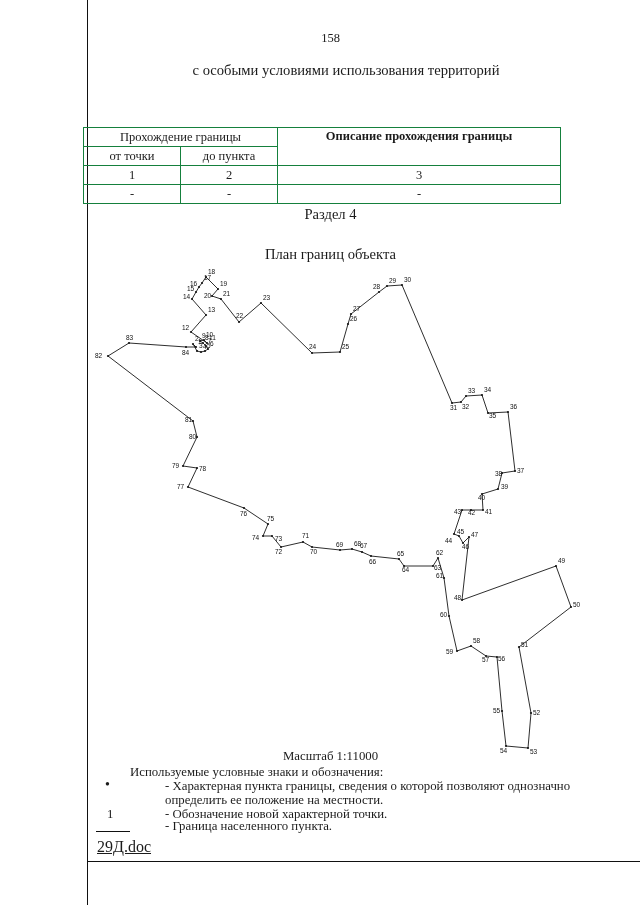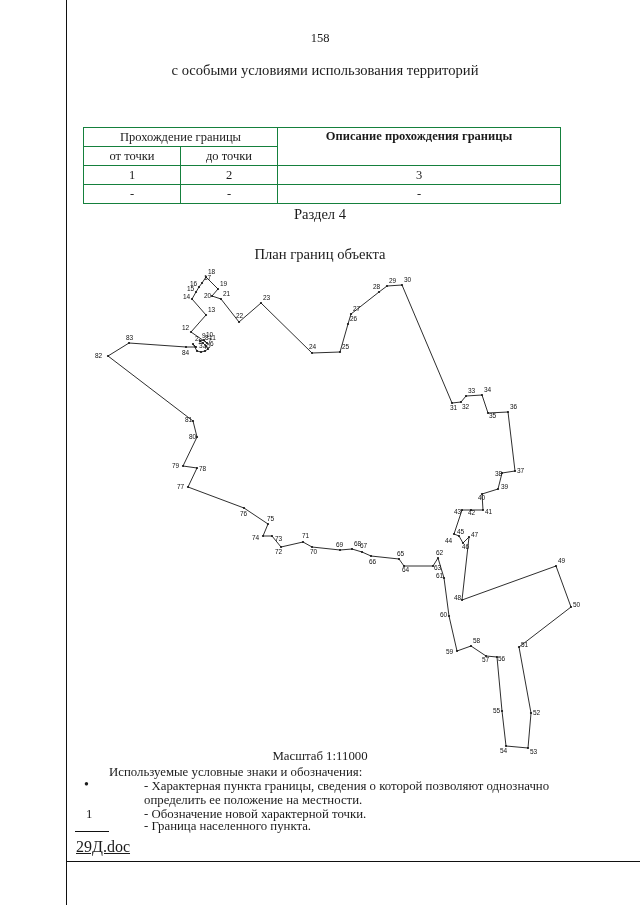--- a/index.html
+++ b/index.html
@@ -1,21 +1,21 @@
 <!DOCTYPE html>
 <html><head>
 <meta charset="utf-8">
 <style>
   html,body{margin:0;padding:0;}
   body{
     width:640px;height:905px;position:relative;overflow:hidden;
     background:#ffffff;color:#1b1b1b;
     font-family:"Liberation Serif", serif;
   }
-  .abs{position:absolute;}
+  .abs{position:absolute;margin-left:21px;}
   .center{left:0;right:0;text-align:center;}
   .page-border-left{left:66px;top:0;width:1px;height:905px;background:#111;}
   .page-border-bottom{left:66px;top:861px;width:574px;height:1px;background:#111;}
   .page-number{top:31px;font-size:12.5px;}
   .doc-title{top:61px;left:75px;width:500px;text-align:center;font-size:14.6px;line-height:19.5px;}
   table.bt{
     position:absolute;left:83px;top:127px;border-collapse:collapse;
     font-size:12.5px;table-layout:fixed;width:477px;
   }
   table.bt td{border:1px solid #15803d;text-align:center;vertical-align:middle;padding:1px 2px;height:16px;}
@@ -54,21 +54,21 @@
       <col style="width:97px">
       <col style="width:283px">
     </colgroup>
   <tbody>
     <tr>
       <td colspan="2">Прохождение границы</td>
       <td rowspan="2" class="desc">Описание прохождения границы</td>
     </tr>
     <tr>
       <td>от точки</td>
-      <td>до точки</td>
+      <td>до пункта</td>
     </tr>
     <tr>
       <td>1</td>
       <td>2</td>
       <td>3</td>
     </tr>
     <tr>
       <td>-</td>
       <td>-</td>
       <td>-</td>

